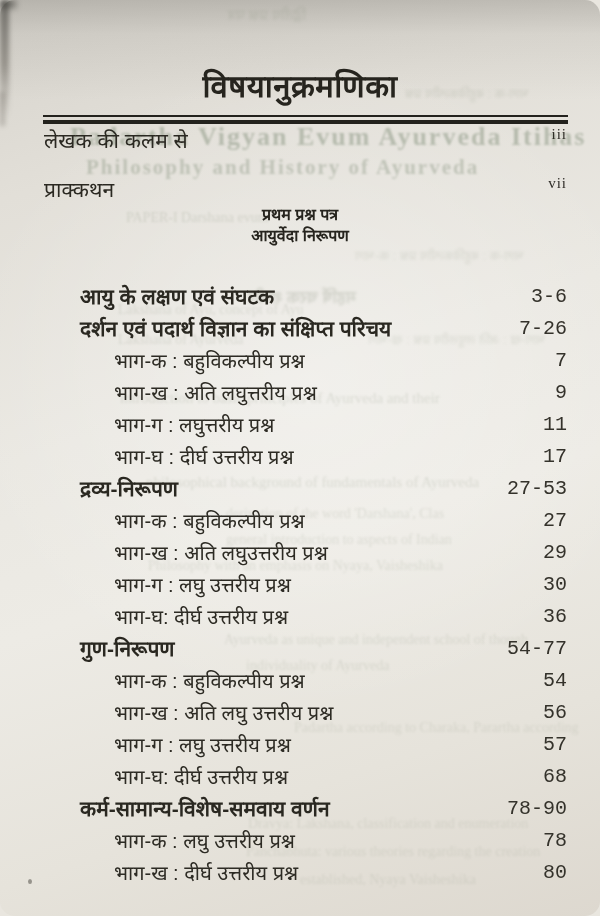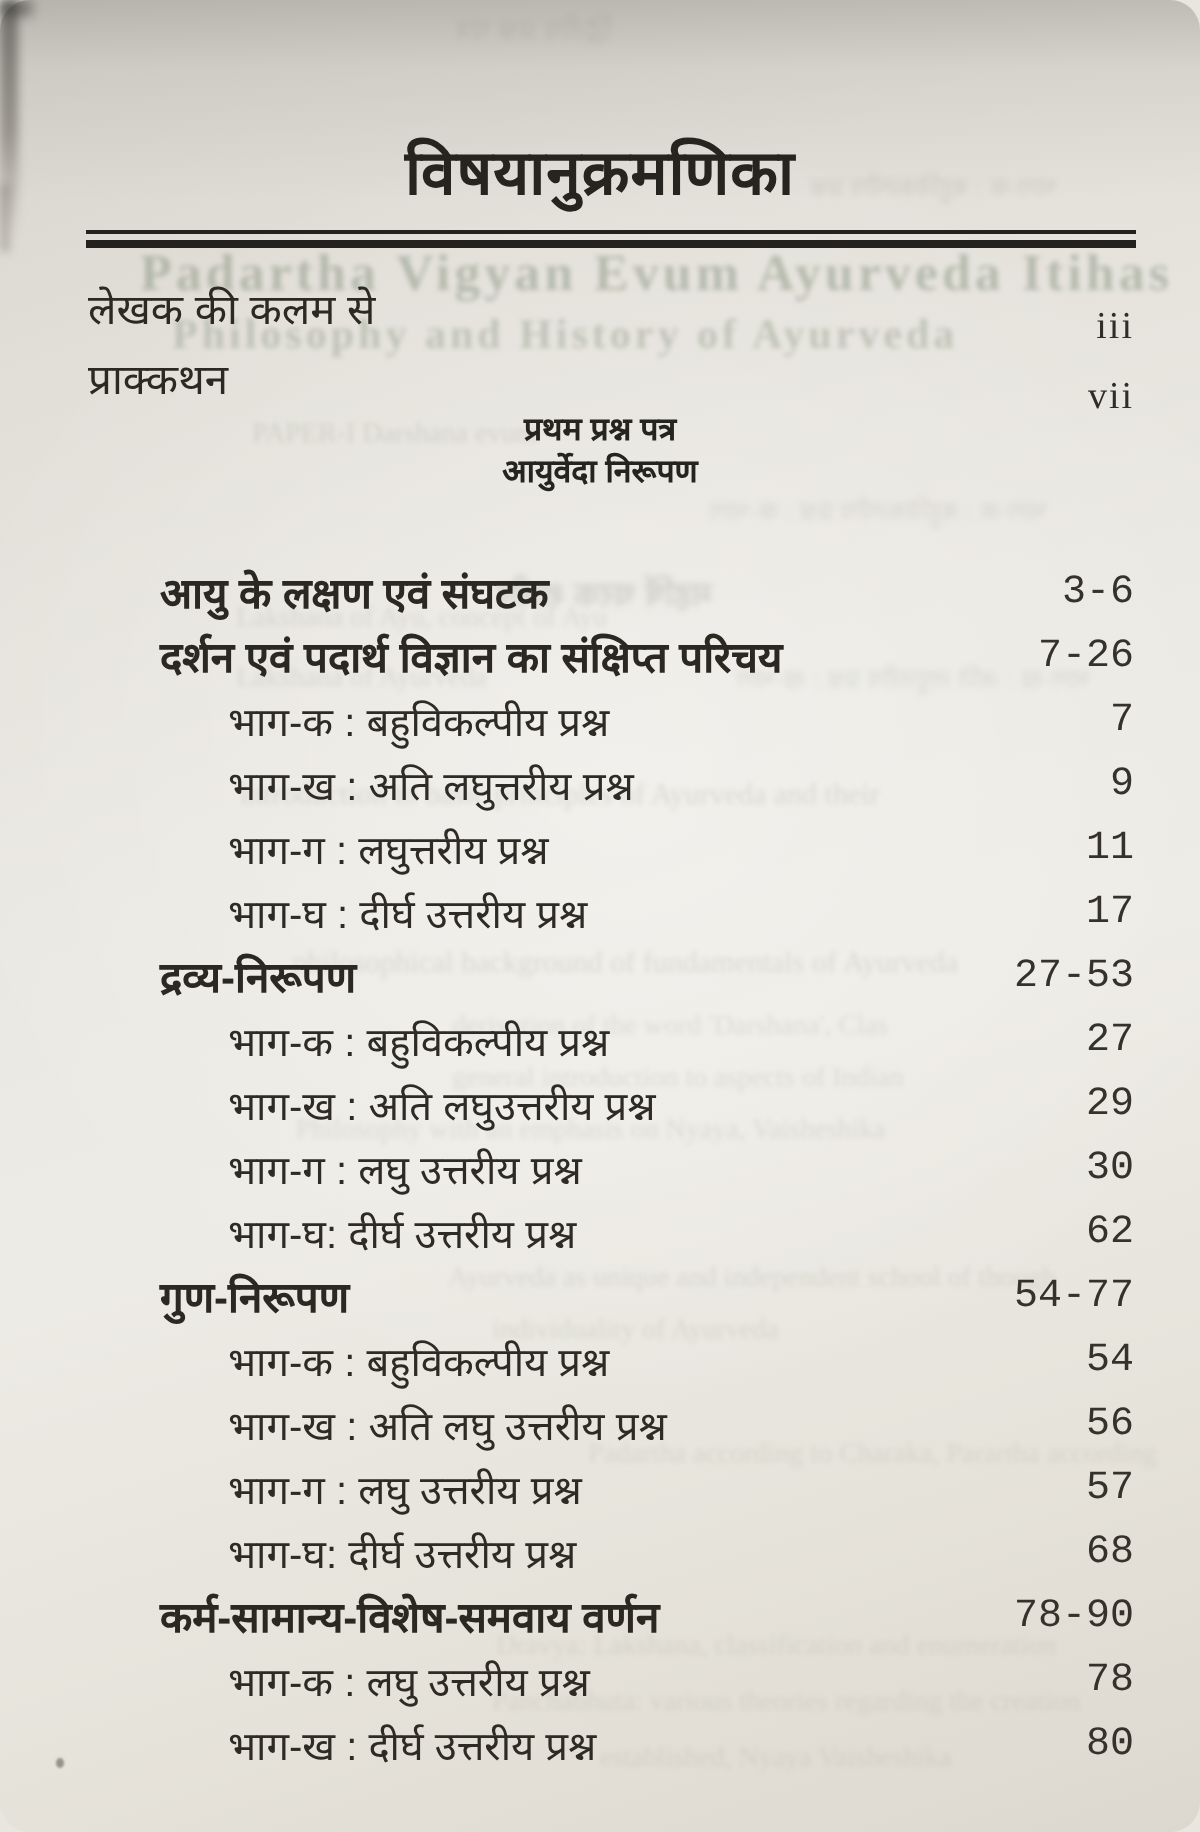--- a/index.html
+++ b/index.html
@@ -49,22 +49,22 @@
   .title-rule{
     position:absolute;top:115px;left:43px;right:32px;height:3px;
     border-top:2px solid #23221d;border-bottom:4px solid #23221d;
   }
   .fm-row{
     position:absolute;left:44px;right:33px;display:flex;
     justify-content:space-between;align-items:flex-start;
   }
   .fm-row .t{font-size:21px;color:#2b2922;}
   .fm-row .p{
-    font-family:"Liberation Serif",serif;font-size:19px;color:#2f2d27;
-    margin-top:13px;letter-spacing:1px;
+    font-family:"Liberation Serif",serif;font-size:15px;color:#2f2d27;
+    margin-top:0;letter-spacing:1px;
   }
   .center-head{
     position:absolute;left:0;width:600px;text-align:center;
     font-size:16px;font-weight:700;color:#26241e;
   }
   .toc{position:absolute;top:280px;left:44px;right:33px;margin-left:36px;}
   .toc-row{display:flex;justify-content:space-between;align-items:center;height:32px;}
   .toc-row .t{font-size:21px;font-weight:700;color:#2a2821;}
   .toc-row.part .t{font-size:20px;font-weight:400;padding-left:34px;color:#2d2b24;}
   .toc-row .p{font-family:Liberation Mono, monospace;font-size:20px;color:#34322b;}
@@ -99,21 +99,21 @@
     <span class="g en" style="top:658px;left:246px;font-size:14px;opacity:.2">individuality of Ayurveda</span>
     <span class="g en" style="top:720px;left:294px;font-size:14px;opacity:.18">Padartha according to Charaka, Parartha according</span>
     <span class="g en" style="top:816px;left:248px;font-size:14px;opacity:.18">Dravya: Lakshana, classification and enumeration</span>
     <span class="g en" style="top:844px;left:246px;font-size:14px;opacity:.18">Panchabhuta: various theories regarding the creation</span>
     <span class="g en" style="top:872px;left:300px;font-size:14px;opacity:.18">established, Nyaya Vaisheshika</span>
   </div>
 
   <div class="toc-title">विषयानुक्रमणिका</div>
   <div class="title-rule"></div>
 
-  <div class="fm-row" style="top:140px">
+  <div class="fm-row" style="top:126px">
     <span class="t">लेखक की कलम से</span>
     <span class="p">iii</span>
   </div>
   <div class="fm-row" style="top:175px">
     <span class="t">प्राक्कथन</span>
     <span class="p">vii</span>
   </div>
 
   <div class="center-head" style="top:203px">प्रथम प्रश्न पत्र</div>
   <div class="center-head" style="top:224px">आयुर्वेदा निरूपण</div>
@@ -154,21 +154,21 @@
     <div class="toc-row part">
       <span class="t">भाग-ख : अति लघुउत्तरीय प्रश्न</span>
       <span class="p">29</span>
     </div>
     <div class="toc-row part">
       <span class="t">भाग-ग : लघु उत्तरीय प्रश्न</span>
       <span class="p">30</span>
     </div>
     <div class="toc-row part">
       <span class="t">भाग-घ: दीर्घ उत्तरीय प्रश्न</span>
-      <span class="p">62</span>
+      <span class="p">36</span>
     </div>
     <div class="toc-row section">
       <span class="t">गुण-निरूपण</span>
       <span class="p">54-77</span>
     </div>
     <div class="toc-row part">
       <span class="t">भाग-क : बहुविकल्पीय प्रश्न</span>
       <span class="p">54</span>
     </div>
     <div class="toc-row part">

